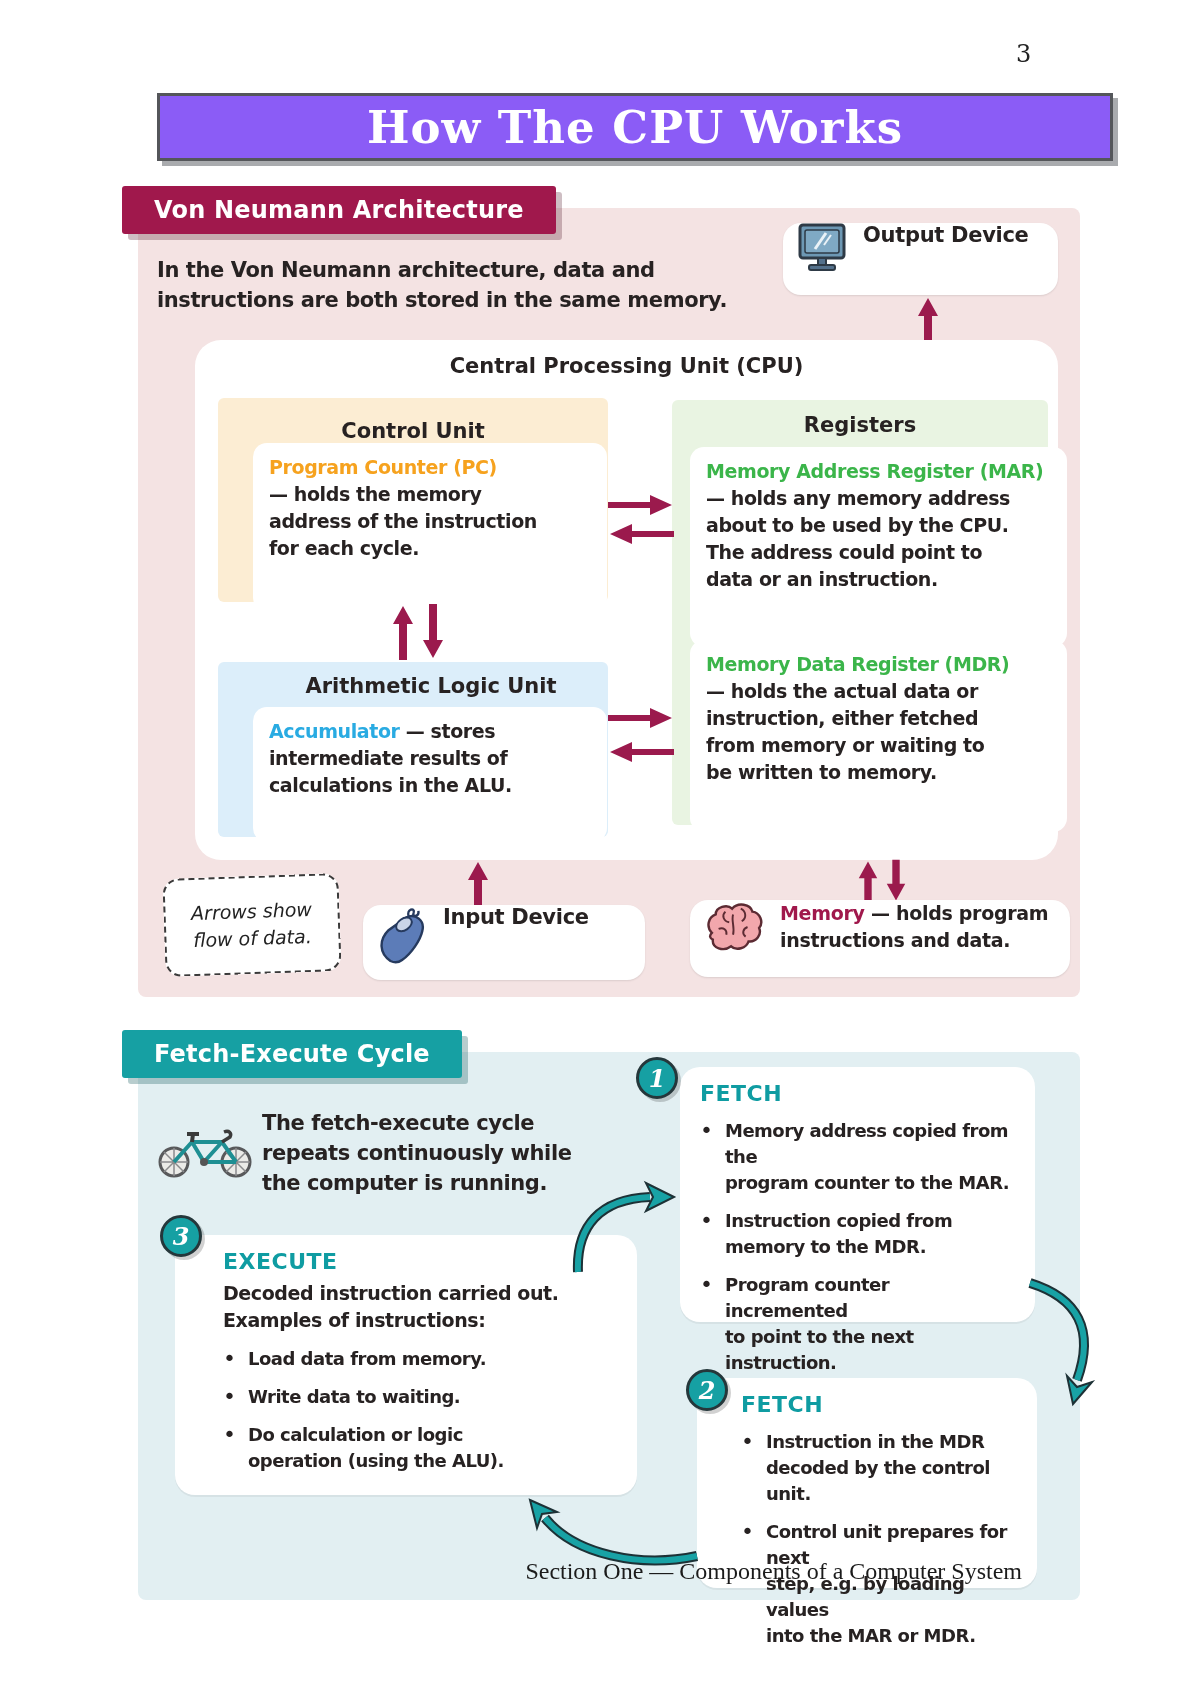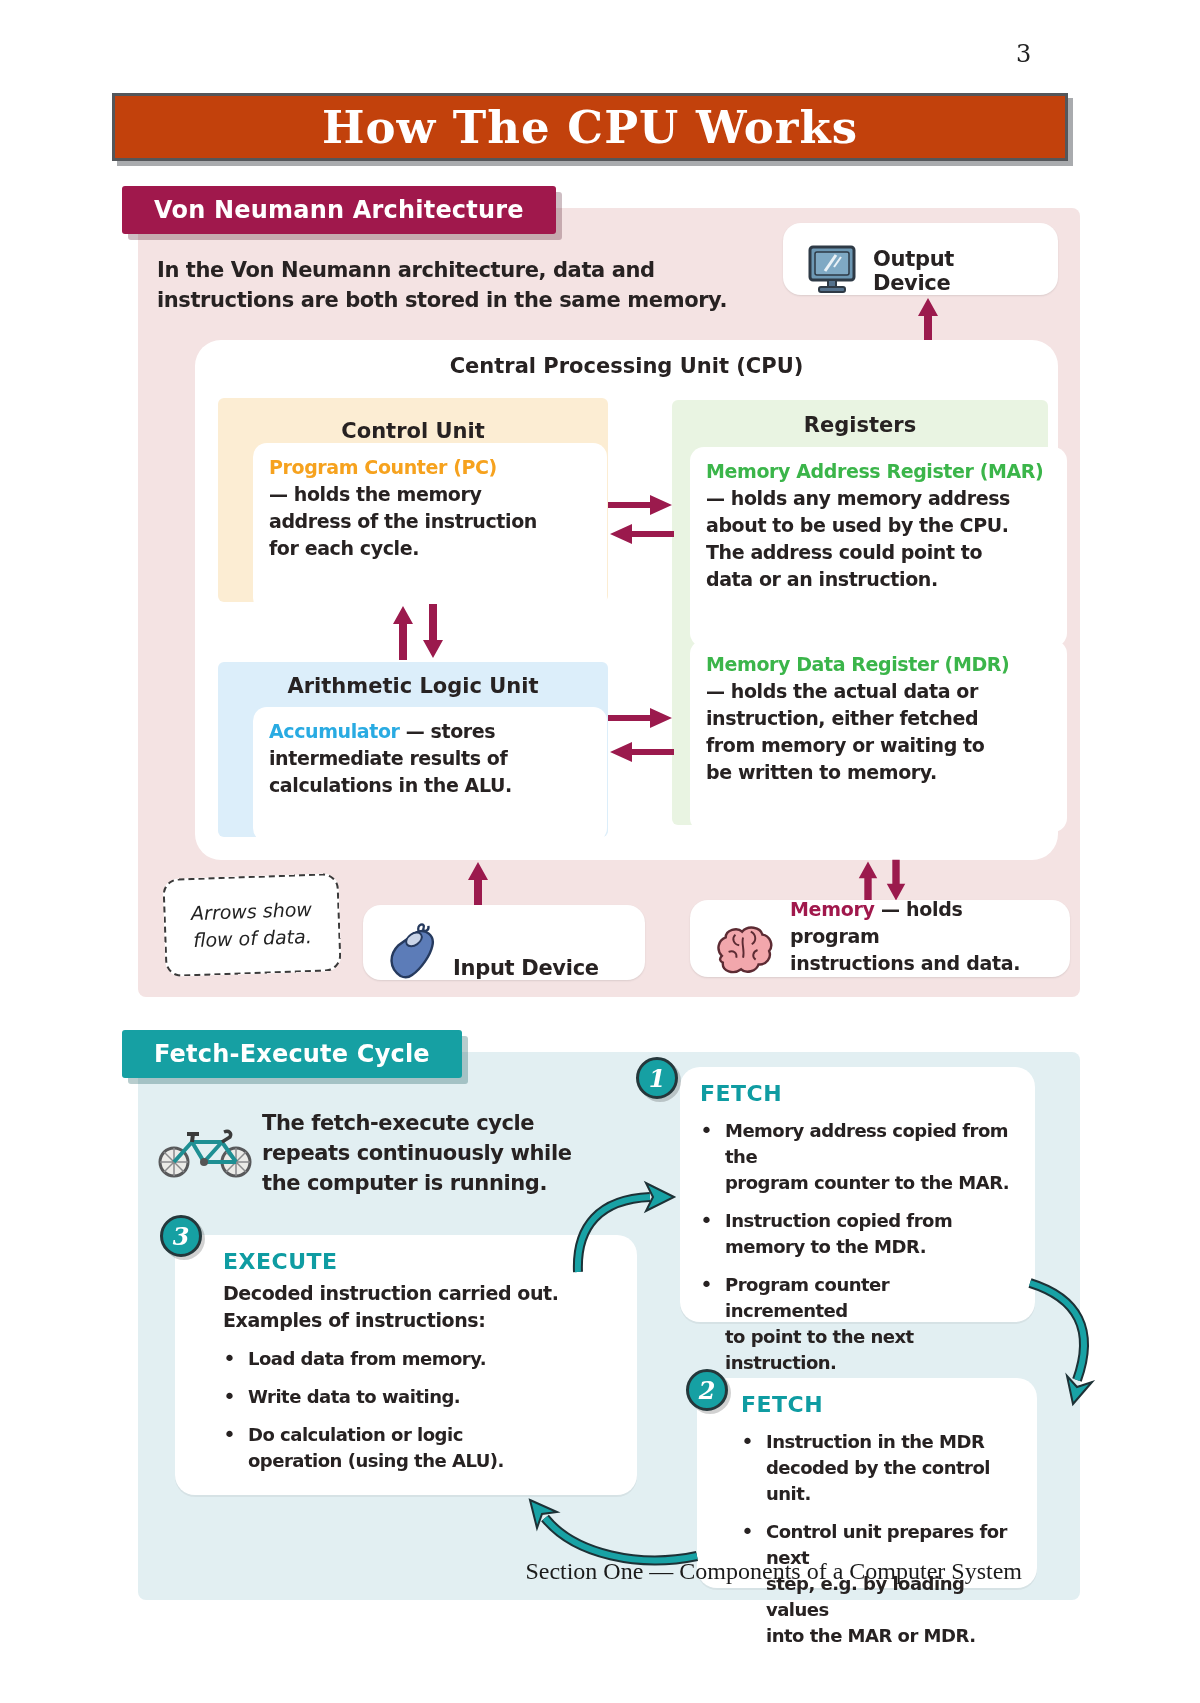--- a/index.html
+++ b/index.html
@@ -1,22 +1,22 @@
 <!DOCTYPE html>
 <html><head>
 <meta charset="utf-8">
 <style>
   html,body{margin:0;padding:0;background:#ffffff;}
   .page{position:relative;width:1200px;height:1703px;background:#ffffff;overflow:hidden;
         font-family:"DejaVu Sans",sans-serif;color:#272222;}
   .abs{position:absolute;}
   .pre{white-space:pre-line;}
   
-  .banner{background:#c2410c;border:3px solid#54565a;box-shadow:5px 5px 0 #a9abae;
-          display:flex;align-items:center;justify-content:center;}
+  .banner{background:#8b5cf6;border:3px solid#54565a;box-shadow:5px 5px 0 #a9abae;
+          display:flex;align-items:center;justify-content:center;margin-left:45px;}
   .banner-text{font-family:"DejaVu Serif",serif;font-weight:bold;font-size:45px;color:#ffffff;letter-spacing:1px;}
   .pagenum{font-family:"DejaVu Serif",serif;font-size:24px;color:#222;}
   
   .hdr{color:#fff;font-size:24px;font-weight:bold;letter-spacing:.2px;
        padding:0 32px;height:48px;line-height:48px;border-radius:3px;display:inline-block;}
   .hdr-maroon{background:#A0184C;box-shadow:6px 6px 0 rgba(92,40,56,.30);}
   .hdr-teal{background:#16A0A3;box-shadow:6px 6px 0 rgba(20,90,92,.30);}
   .panel{border-radius:8px;}
   .panel-pink{background:#F4E3E3;}
   .panel-teal{background:#E2EFF2;}
@@ -27,22 +27,22 @@
   .unit-cream{background:#FCEDD3;}
   .unit-green{background:#E9F4E2;}
   .unit-blue{background:#DCEEFA;}
   .card{background:#fff;border-radius:14px;padding:11px 16px;font-size:19px;font-weight:bold;
         line-height:27px;letter-spacing:-.4px;}
   .term-orange{color:#F6A21E;}
   .term-green{color:#3BB54A;}
   .term-cyan{color:#29ABE2;}
   .term-maroon{color:#A0184C;}
   .body-text{font-size:21px;font-weight:bold;line-height:30px;letter-spacing:-.4px;color:#272222;}
-  .pill{background:#fff;border-radius:18px;display:flex;align-items:flex-end;gap:14px;
-        box-shadow:0 1px 2px rgba(0,0,0,.10);padding:0 24px;box-sizing:border-box;}
+  .pill{background:#fff;border-radius:18px;display:flex;align-items:flex-start;gap:14px;
+        box-shadow:0 1px 2px rgba(0,0,0,.10);padding:0 14px;box-sizing:border-box;}
   .pill-label{font-size:21px;font-weight:bold;letter-spacing:-.3px;}
   .note{background:#fff;border:2px dashed #3a3a3a;border-radius:16px;transform:rotate(-2deg);
         display:flex;align-items:center;justify-content:center;text-align:center;
         font-family:"DejaVu Sans",sans-serif;font-style:italic;font-size:19px;line-height:27px;color:#222;}
   
   .step{background:#fff;border-radius:20px;box-shadow:0 2px 0 rgba(0,0,0,.05);padding:14px 18px 10px 20px;box-sizing:border-box;}
   .step-title{color:#0F9CA2;font-size:22px;font-weight:bold;letter-spacing:.5px;margin-bottom:6px;}
   .step-intro{font-size:19px;font-weight:bold;line-height:27px;letter-spacing:-.4px;}
   .bullet{display:flex;gap:12px;margin-top:12px;}
   .bullet .dot{font-size:22px;line-height:26px;}
@@ -108,21 +108,21 @@
   </div>
   <div class="abs box-title" style="left:672px;top:413px;width:376px;">Registers</div>
   <div class="abs card" style="left:690px;top:640px;width:345px;height:170px;">
     <span class="term-green pre" style="display:block;">Memory Data Register (MDR)</span><span class="pre">— holds the actual data or
 instruction, either fetched
 from memory or waiting to
 be written to memory.</span>
   </div>
 
   <div class="abs unit unit-blue" style="left:218px;top:662px;width:390px;height:175px;"></div>
-  <div class="abs box-title" style="left:218px;top:674px;width:390px;">Arithmetic Logic Unit</div>
+  <div class="abs box-title" style="left:236px;top:674px;width:390px;">Arithmetic Logic Unit</div>
   <div class="abs card" style="left:253px;top:707px;width:322px;height:113px;">
     <span class="term-cyan">Accumulator</span><span class="pre"> — stores
 intermediate results of
 calculations in the ALU.</span>
   </div>
 
   <svg class="abs" style="left:608px;top:493px;" width="66" height="24" viewBox="0 0 66 24">
     <polygon points="0,9 42,9 42,2 64,12 42,22 42,15 0,15" fill="#9B1A4D"></polygon>
   </svg>
   <svg class="abs" style="left:608px;top:522px;" width="66" height="24" viewBox="0 0 66 24">

